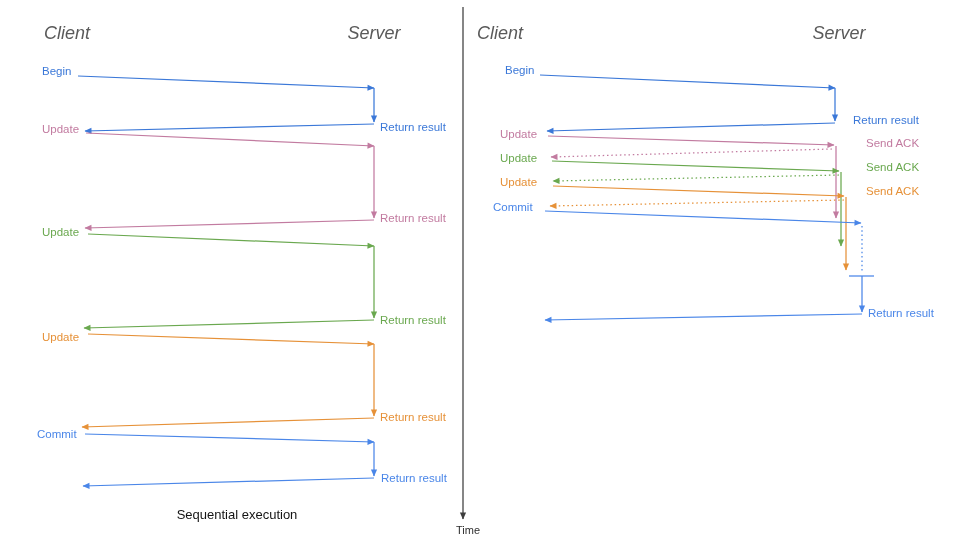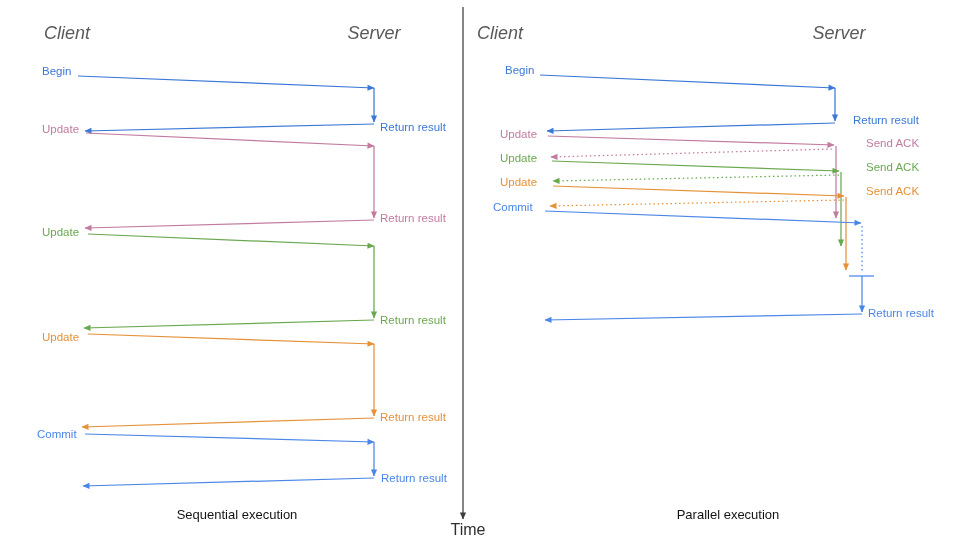--- a/index.html
+++ b/index.html
@@ -34,21 +34,21 @@
     font-size: 13px;
     color: #141414;
     white-space: nowrap;
   }
   .ptitle-left  { left: 237px; top: 514px; }
   .ptitle-right { left: 728px; top: 514px; }
   .time-label {
     position: absolute;
     transform: translate(-50%, -50%);
     left: 468px; top: 530px;
-    font-size: 16px;
+    font-size: 11px;
     color: #2e2e2e;
     white-space: nowrap;
   }
 </style>
 </head>
 <body>
 
 <div class="stage">
   <svg width="960" height="540" viewBox="0 0 960 540">
       <defs>
@@ -125,16 +125,15 @@
       <text x="868" y="313" fill="#4a86e8" font-size="11.5" dominant-baseline="central" text-anchor="start">Return result</text>
       <polyline points="463,7 463,519" fill="none" stroke="#3d3d3d" stroke-width="1.25" marker-end="url(#arr-axis)"></polyline>
     </svg>
 
   <div class="hdr hdr-client-left">Client</div>
   <div class="hdr hdr-server-left">Server</div>
   <div class="hdr hdr-client-right">Client</div>
   <div class="hdr hdr-server-right">Server</div>
 
   <div class="ptitle ptitle-left">Sequential execution</div>
-  <div class="ptitle ptitle-right">Parallel execution</div>
 
   <div class="time-label">Time</div>
 </div>
 
 </body></html>

